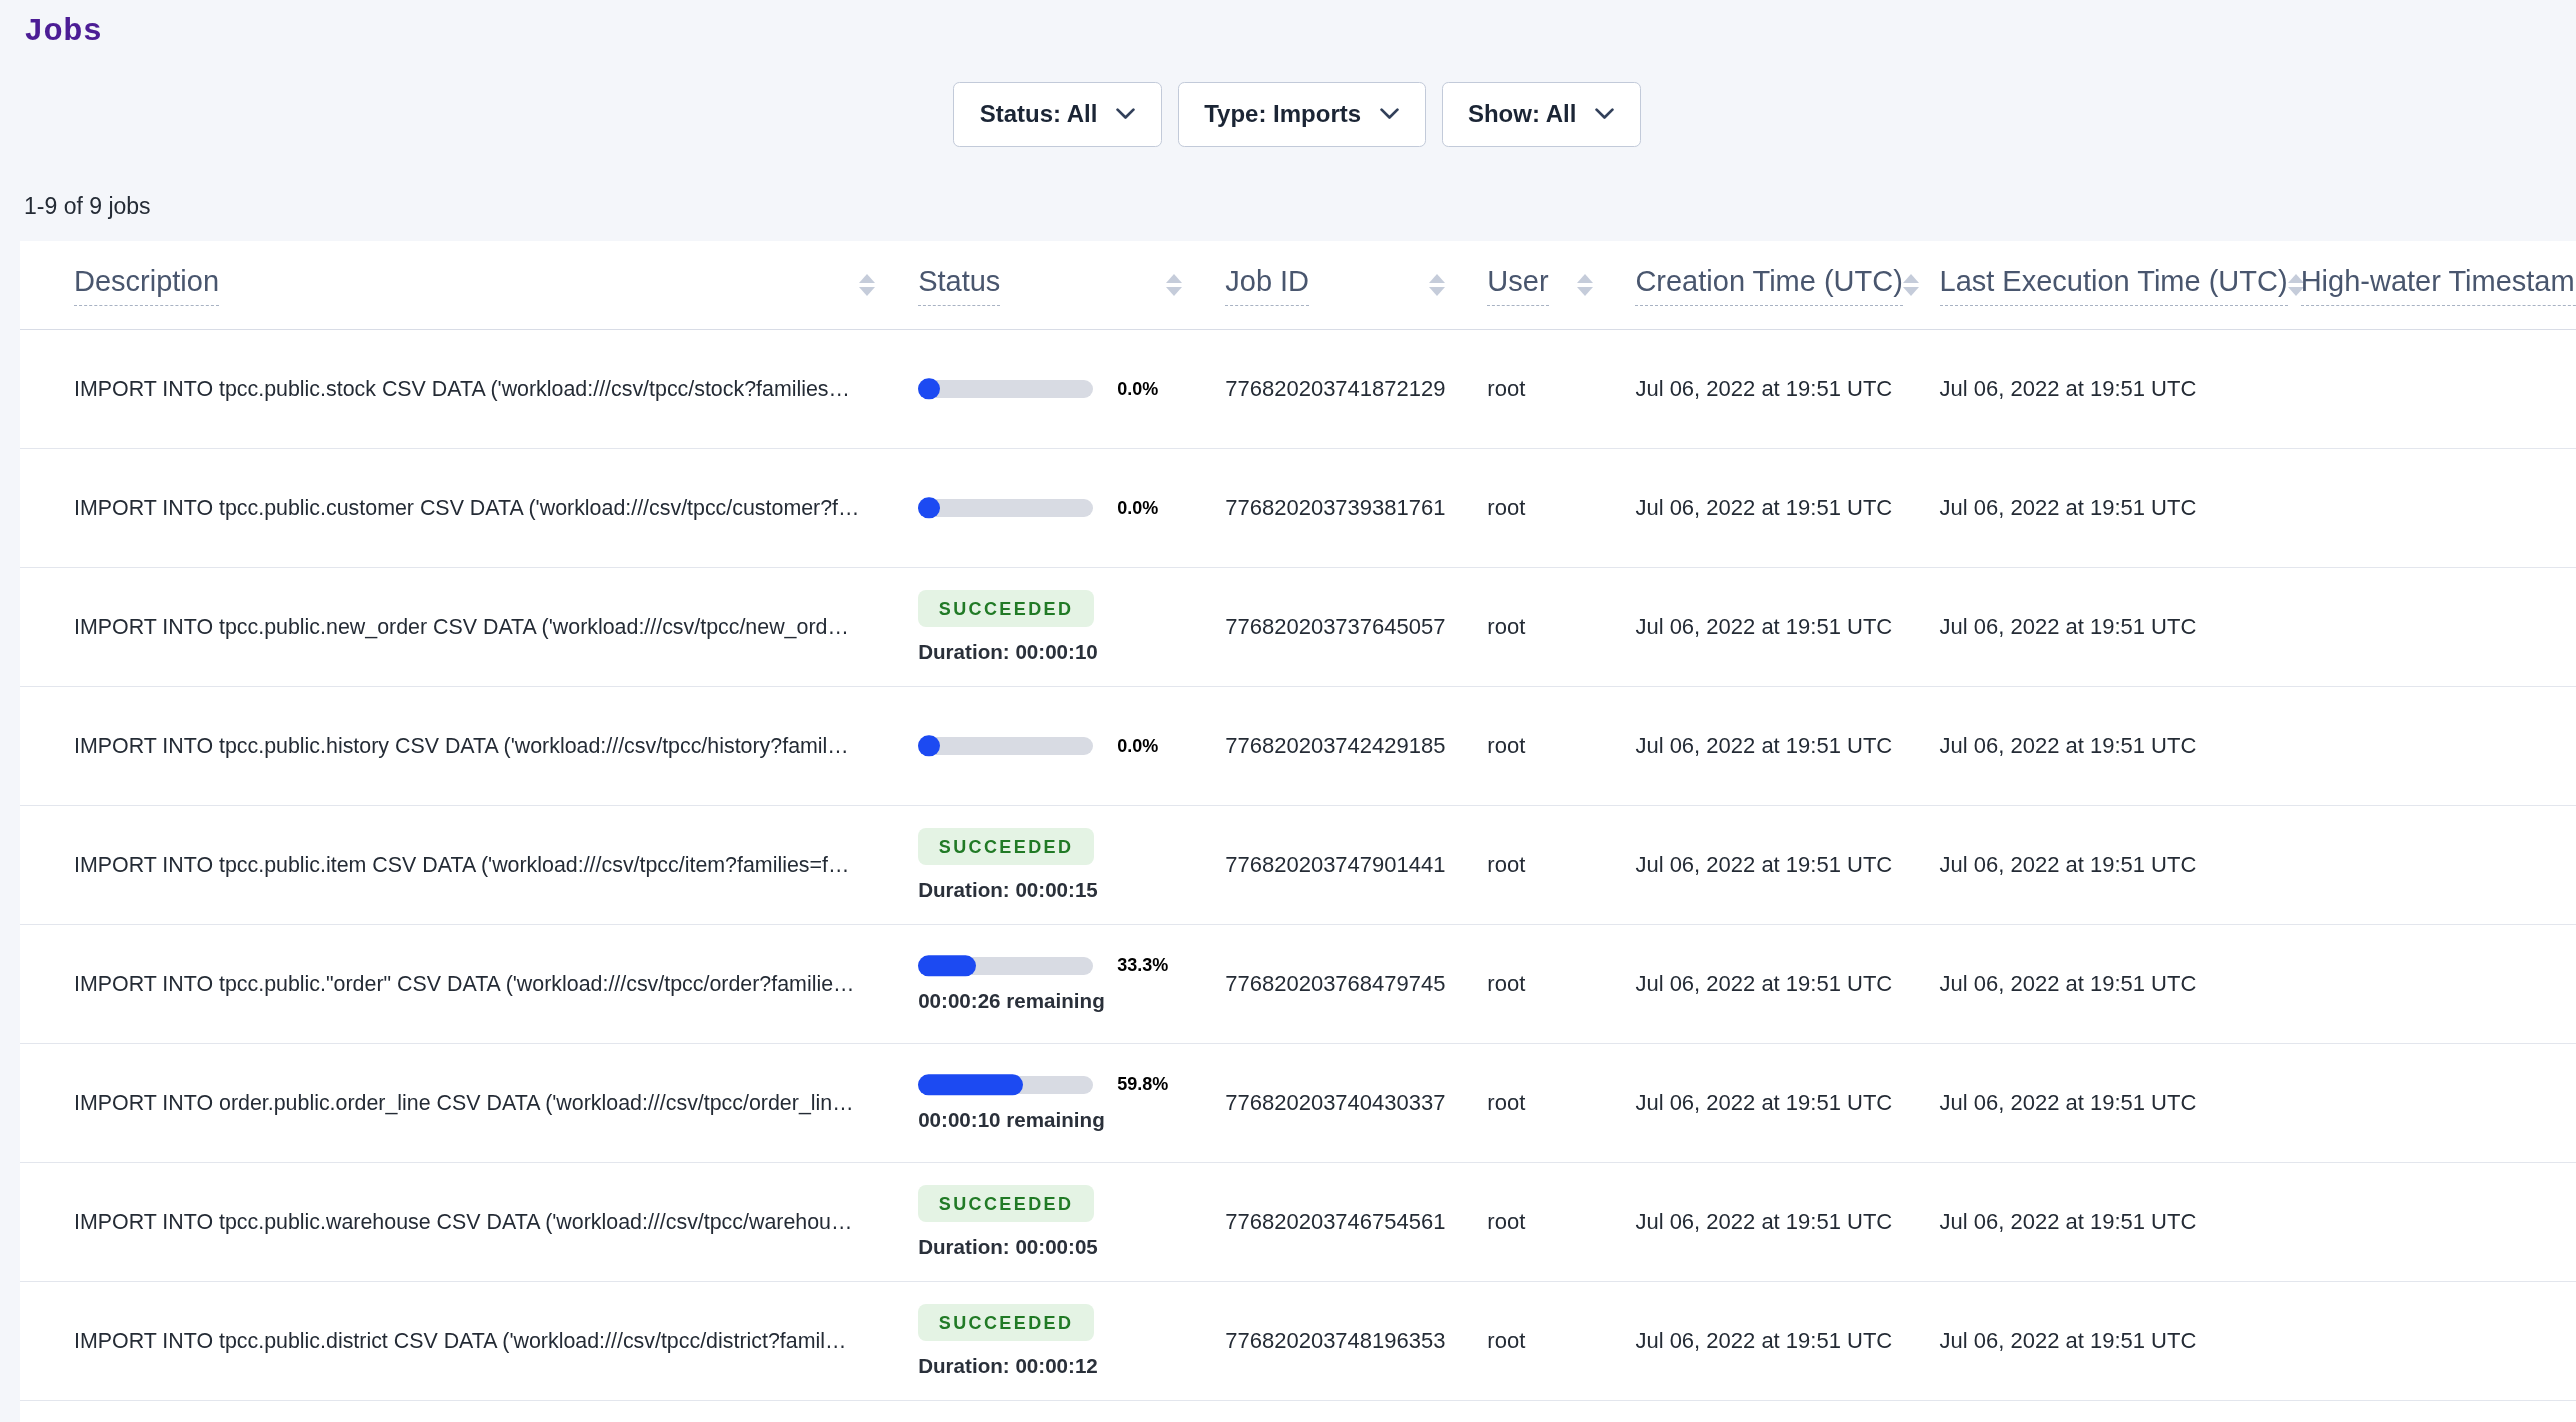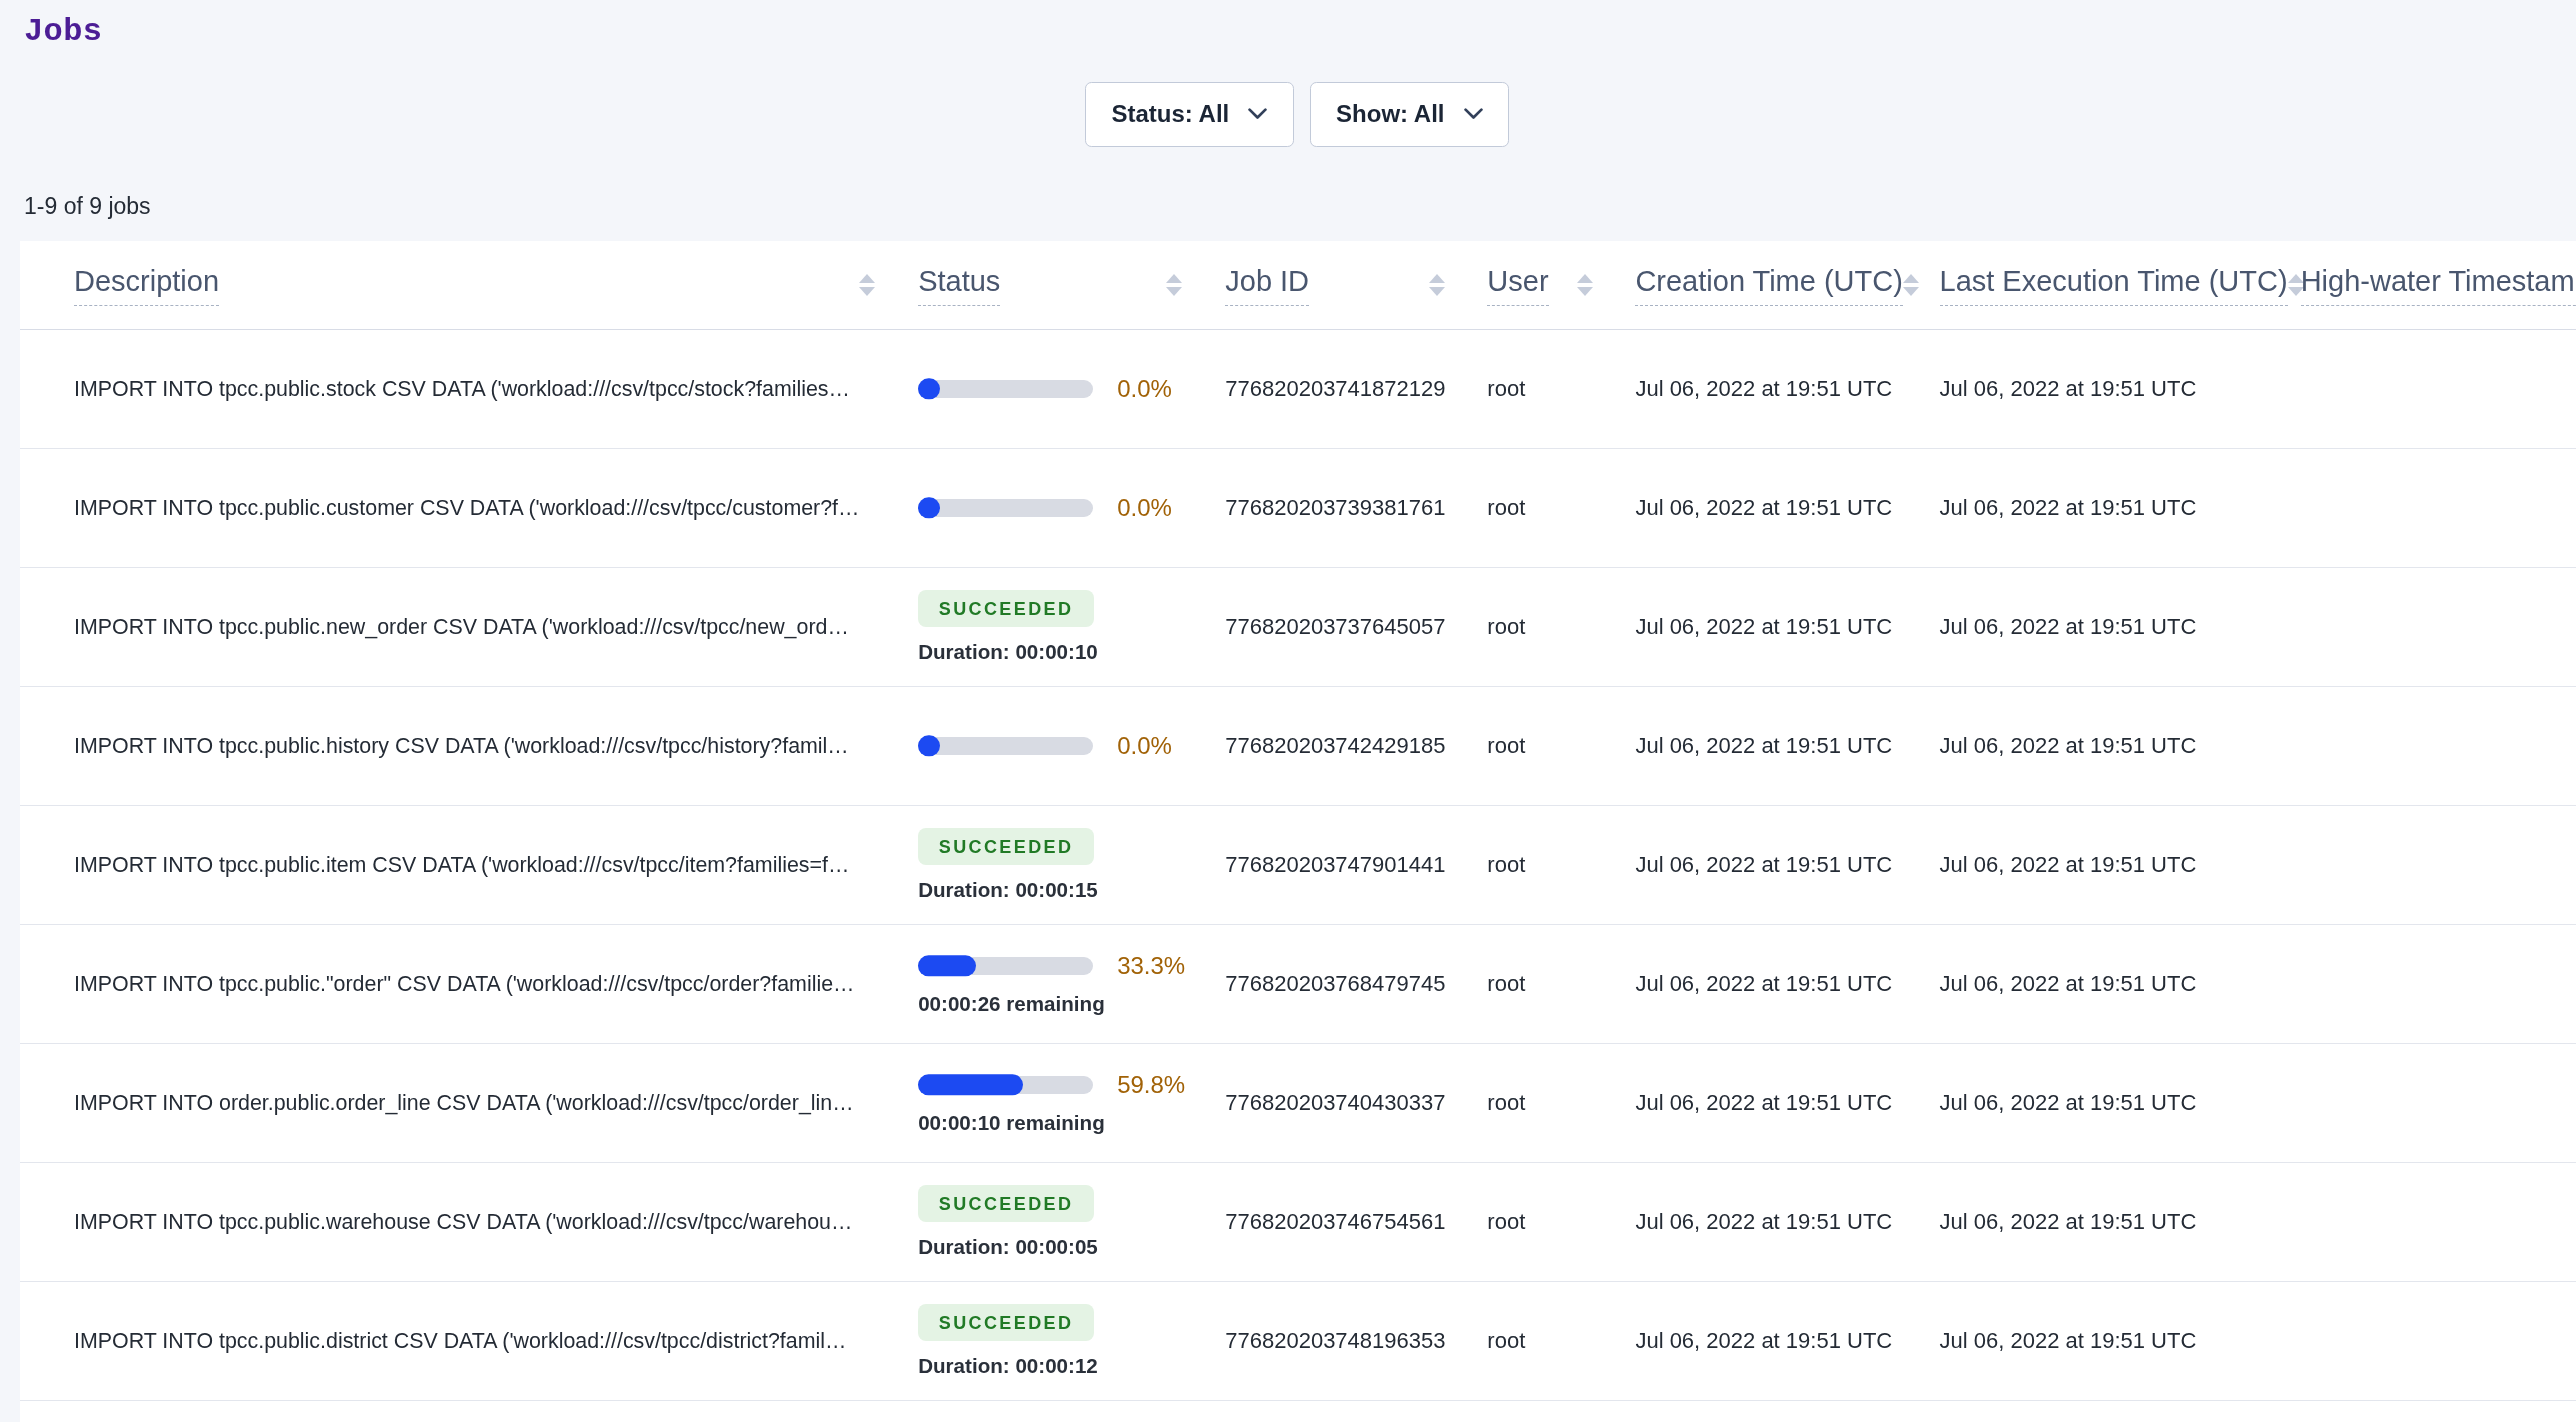--- a/index.html
+++ b/index.html
@@ -64,37 +64,43 @@
   td.cell-desc{padding-left:54px;font-size:21.4px;white-space:nowrap;overflow:hidden;}
   .status-wrap{display:flex;flex-direction:column;gap:12.7px;align-items:flex-start;}
   .status-line{display:flex;align-items:center;gap:24px;}
   .progress-track{
     position:relative;width:175px;height:18px;border-radius:9.5px;background:#d8dbe3;flex:none;
   }
   .progress-fill{
     position:absolute;left:0;top:50%;transform:translateY(-50%);
     height:21.4px;min-width:21.4px;border-radius:11px;background:#1c4af2;
   }
-  .pct{font-size:24px;color:#a16207;}
+  .pct{font-size:18px;color:#000000;font-weight:bold;}
   .status-sub{font-size:20.6px;color:#2a303a;font-weight:bold;}
   .badge{
     display:inline-block;background:#e4f3e4;color:#217a26;border-radius:8px;
     font-size:18px;font-weight:700;letter-spacing:2.4px;
     padding:9.5px 20.6px;line-height:1;
   }
   td.cell-highwater{color:#242b35;}
 </style>
 </head>
 <body>
 
 <h1 class="page-title">Jobs</h1>
 
 <div class="filters">
   <div class="filter-btn">
     <span>Status: All</span>
+    <svg class="chevron" viewBox="0 0 24 15">
+        <polyline points="2,2 12,12 22,2" fill="none" stroke="#32405a" stroke-width="3.4" stroke-linecap="round" stroke-linejoin="round"></polyline>
+      </svg>
+  </div>
+  <div class="filter-btn">
+    <span>Type: Imports</span>
     <svg class="chevron" viewBox="0 0 24 15">
         <polyline points="2,2 12,12 22,2" fill="none" stroke="#32405a" stroke-width="3.4" stroke-linecap="round" stroke-linejoin="round"></polyline>
       </svg>
   </div>
   <div class="filter-btn">
     <span>Show: All</span>
     <svg class="chevron" viewBox="0 0 24 15">
         <polyline points="2,2 12,12 22,2" fill="none" stroke="#32405a" stroke-width="3.4" stroke-linecap="round" stroke-linejoin="round"></polyline>
       </svg>
   </div>

